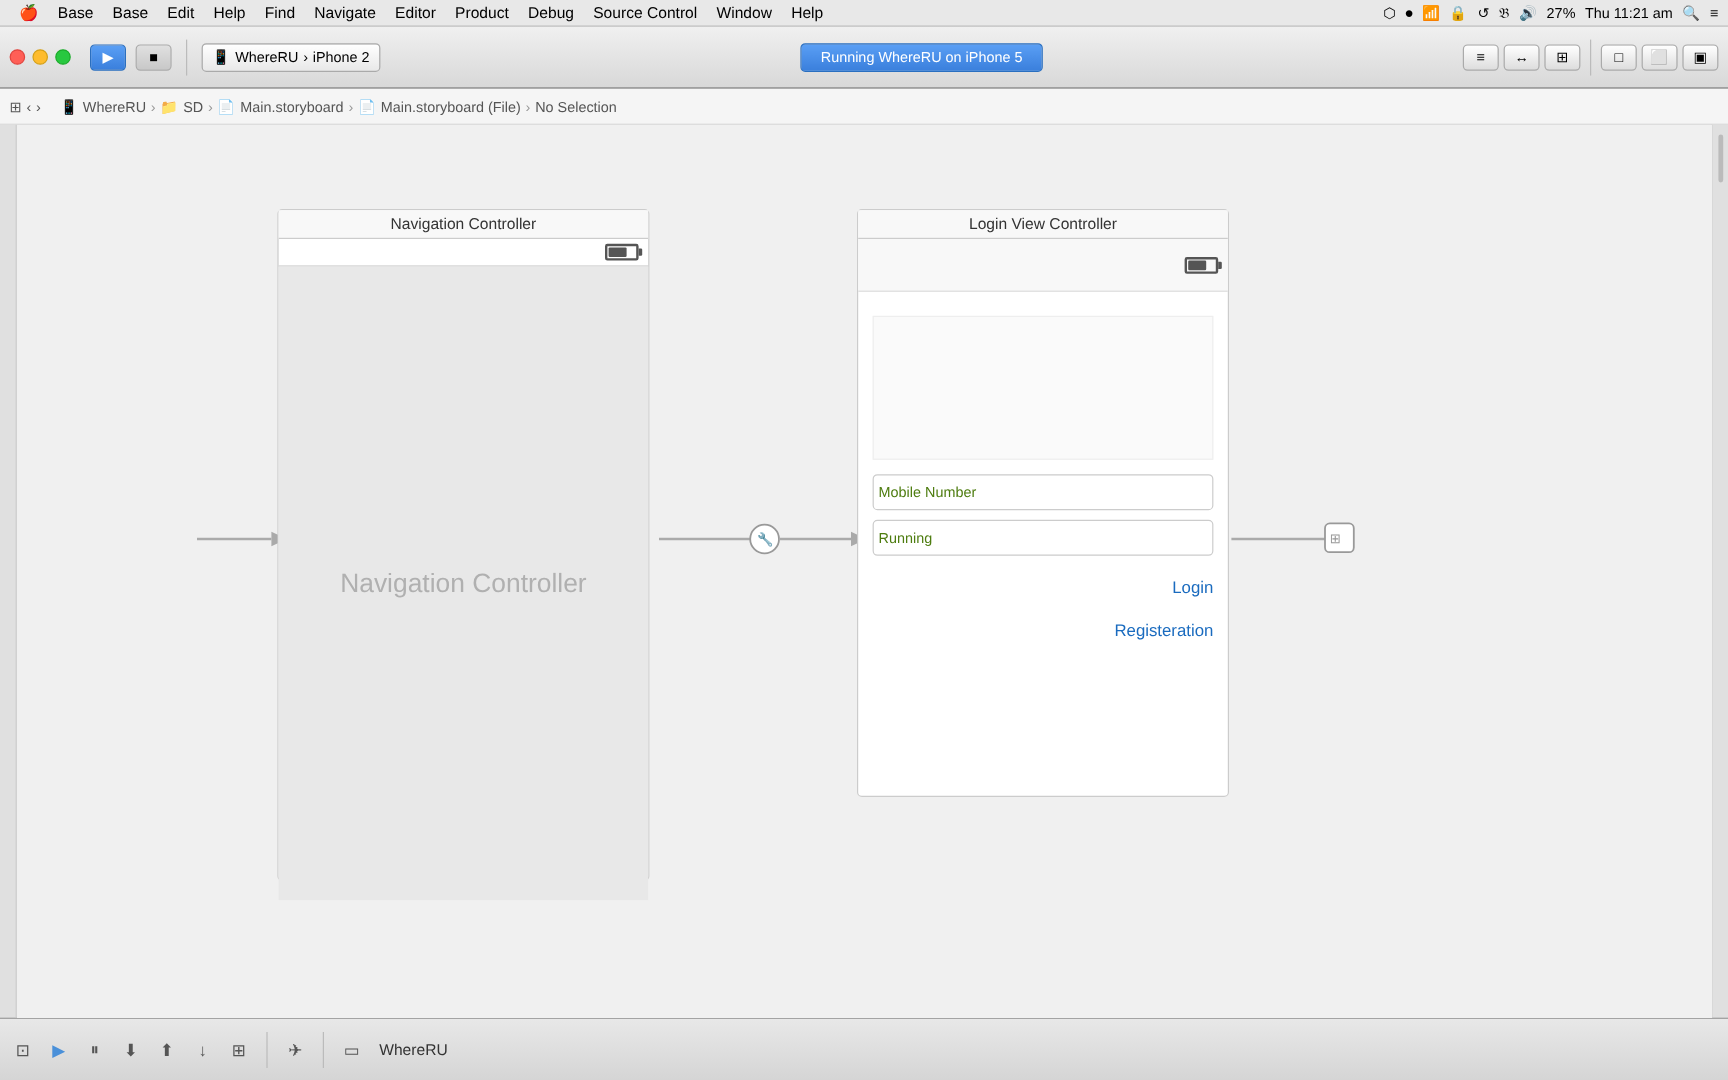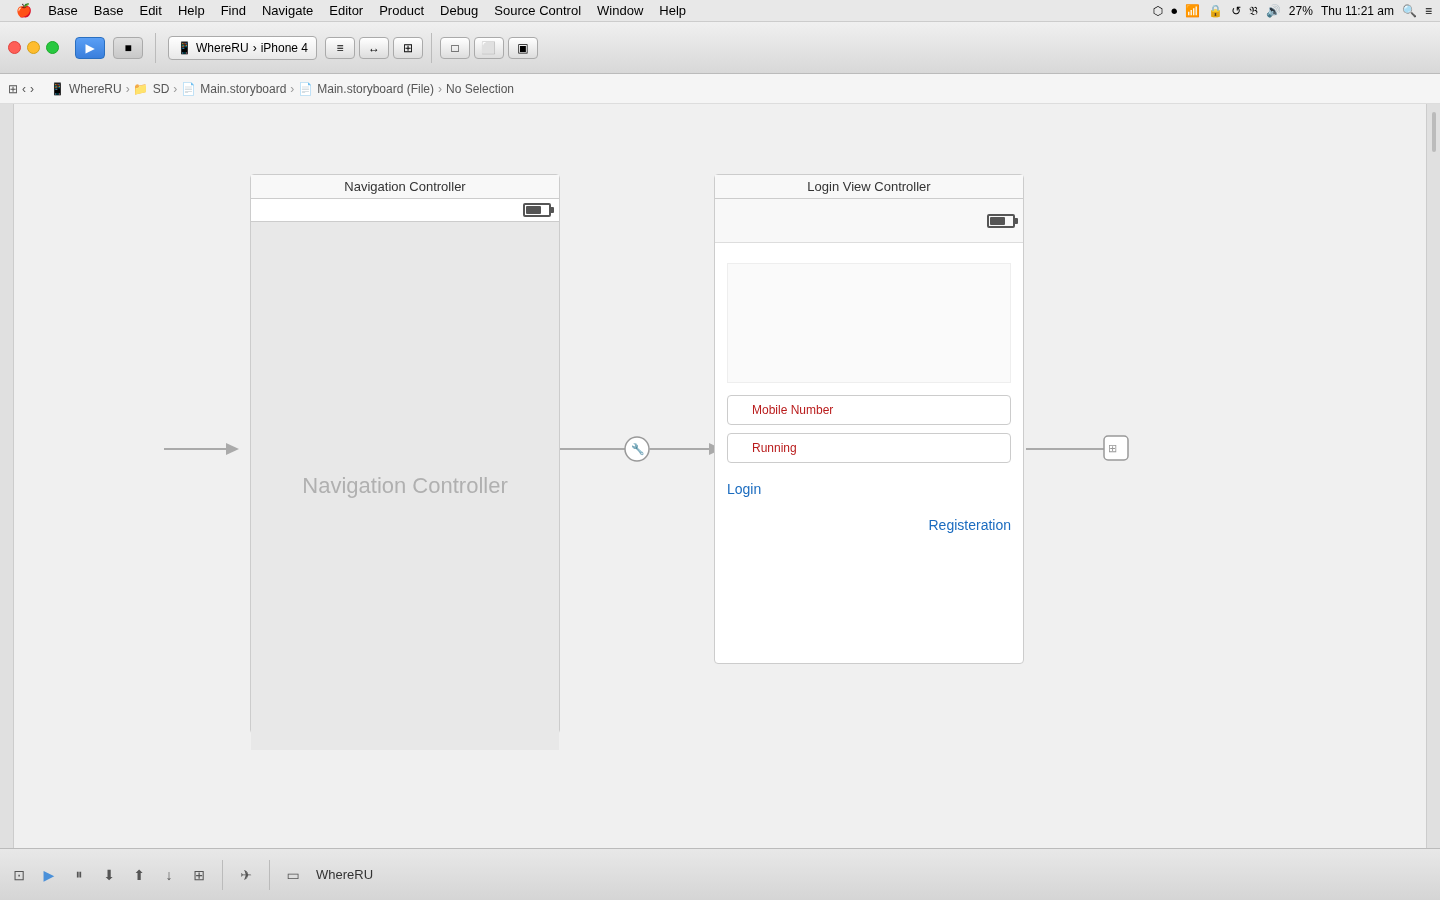--- a/index.html
+++ b/index.html
@@ -100,21 +100,21 @@
       background: white;
       border-radius: 4px;
     }
     .scene-title {
       text-align: center; padding: 4px; font-size: 13px; color: #333;
       border-bottom: 1px solid #ccc; background: #f8f8f8;
     }
 
     
     #nav-controller {
-      left: 216px; top: 50px; width: 310px; height: 560px;
+      left: 197px; top: 50px; width: 310px; height: 560px;
     }
     .nav-controller-body {
       background: #e8e8e8; width: 100%;
       height: calc(100% - 30px);
       display: flex; align-items: center; justify-content: center;
     }
     .nav-controller-label {
       color: #b0b0b0; font-size: 22px; font-weight: 300;
       text-align: center;
     }
@@ -142,25 +142,25 @@
     }
     .login-content {
       padding: 20px 12px;
     }
     .login-image-area {
       height: 120px; border: 1px solid #eee; margin-bottom: 12px;
       background: #fafafa;
     }
     .text-field {
       width: 100%; height: 30px; border: 1px solid #ccc; border-radius: 4px;
-      padding: 0 24px; font-size: 12px; color: #b91c1c;
+      padding: 0 4px; font-size: 12px; color: #4d7c0f;
       display: flex; align-items: center; margin-bottom: 8px; background: white;
     }
     .login-btn {
-      width: 100%; text-align: left; color: #1a6bbf; font-size: 14px;
+      width: 100%; text-align: right; color: #1a6bbf; font-size: 14px;
       padding: 10px 0; cursor: pointer;
     }
     .register-btn {
       width: 100%; text-align: right; color: #1a6bbf; font-size: 14px;
       padding: 10px 0; cursor: pointer;
     }
 
     
     #right-panel {
       width: 14px; background: #e0e0e0; border-left: 1px solid #ccc;
@@ -228,21 +228,26 @@
     <div class="traffic-light tl-yellow"></div>
     <div class="traffic-light tl-green"></div>
   </div>
   <div class="run-btn">▶</div>
   <div class="stop-btn">■</div>
   <div class="toolbar-separator"></div>
   <div class="scheme-selector">
     <span>📱</span>
     <span>WhereRU</span>
     <span> › </span>
-    <span>iPhone 4</span>
+    <span>iPhone 2</span>
+  </div>
+  <div class="status-bar-center">
+    <div class="status-pill">
+      <span>Running WhereRU on iPhone 5</span>
+    </div>
   </div>
   <div class="toolbar-right">
     <div class="toolbar-btn">≡</div>
     <div class="toolbar-btn">↔</div>
     <div class="toolbar-btn">⊞</div>
     <div class="toolbar-separator"></div>
     <div class="toolbar-btn">□</div>
     <div class="toolbar-btn">⬜</div>
     <div class="toolbar-btn">▣</div>
   </div>

